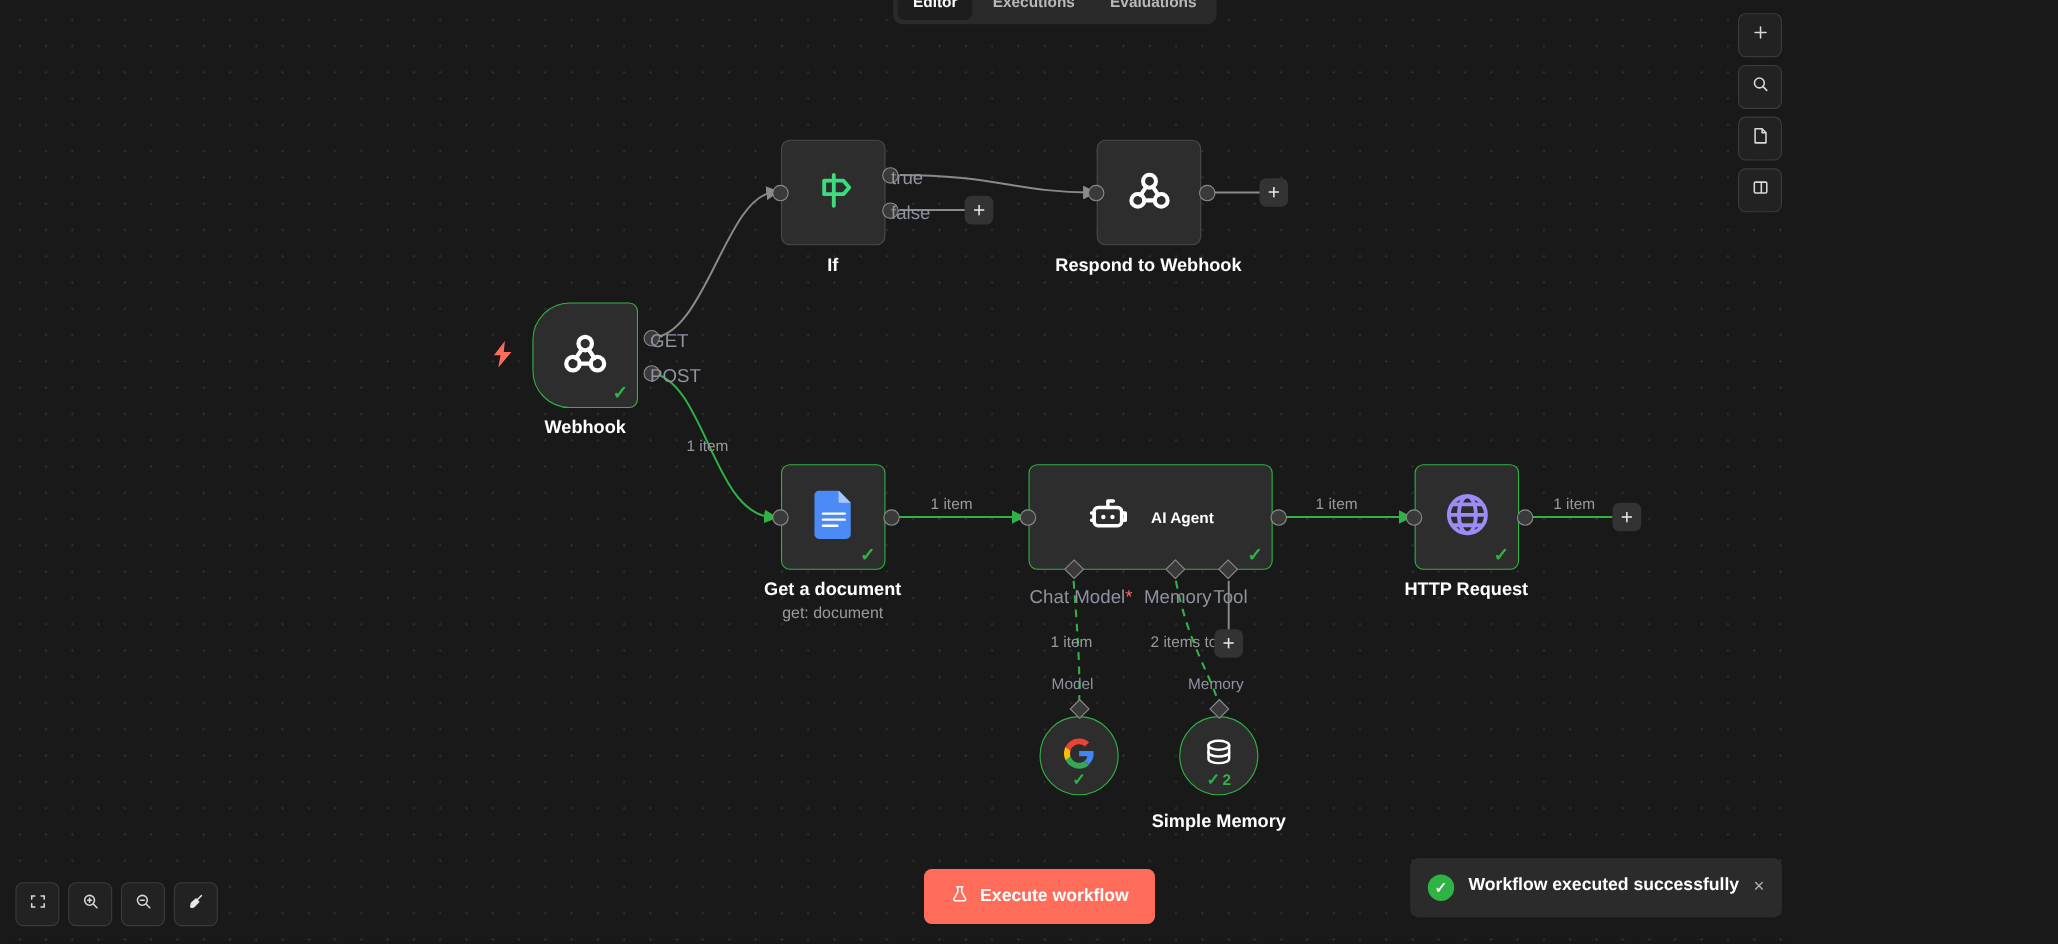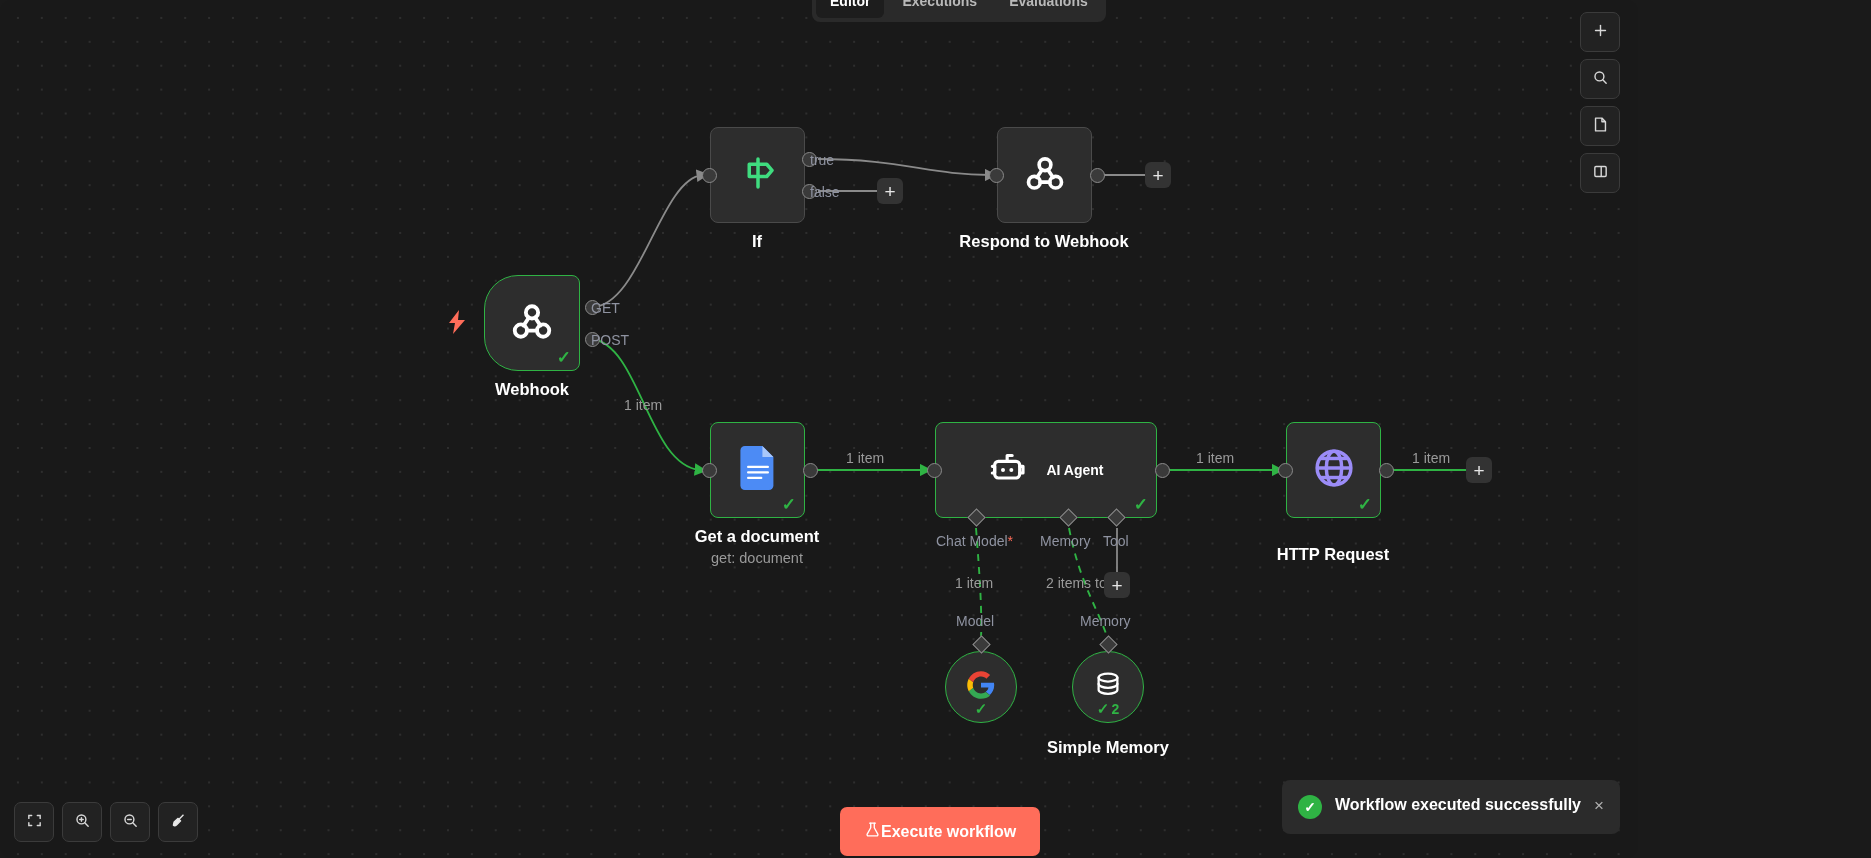--- a/index.html
+++ b/index.html
@@ -92,21 +92,21 @@
     border: 1.5px solid #8a8a8a; transform: rotate(45deg);
   }
 
   
   .elabel {
     position: absolute; z-index: 7; white-space: nowrap;
     color: #9a9a9a; font-size: 14px;
   }
   .plabel {
     position: absolute; z-index: 7; white-space: nowrap;
-    color: #8f93a1; font-size: 14px;
+    color: #8f93a1; font-size: 17px;
   }
   .plabel .req { color: #ff6d5a; }
   .conn-label {
     position: absolute; z-index: 7; white-space: nowrap;
     color: #8f93a1; font-size: 14px;
   }
 
   
   .plusbtn {
     position: absolute; z-index: 8;
@@ -130,22 +130,22 @@
 
   
   .bottomtools {
     position: absolute; left: 14px; bottom: 16px; z-index: 30;
     display: flex; gap: 8px;
   }
 
   
   .execbtn {
     position: absolute; z-index: 30;
-    left: 840px; bottom: 2px;
-    display: flex; align-items: center; 
+    left: 840px; bottom: 18px;
+    display: flex; align-items: center; gap: 10px;
     background: #ff6d5a; color: #ffffff;
     border: none; border-radius: 7px;
     padding: 13px 24px; font-size: 16px; font-weight: 700;
     font-family: "Liberation Sans", sans-serif; cursor: pointer;
   }
 
   
   .toast {
     position: absolute; z-index: 50;
     right: 18px; bottom: 24px; width: 338px;
@@ -324,21 +324,21 @@
         <ellipse cx="12" cy="12" rx="4.2" ry="9.2"></ellipse>
         <path d="M3 12 h18"></path>
         <path d="M4.6 6.8 h14.8"></path>
         <path d="M4.6 17.2 h14.8"></path>
       </svg>
     </span>
     <span class="chk">✓</span>
   </div>
   <div class="ep" style="left:1278px; top:463px;"></div>
   <div class="ep" style="left:1379px; top:463px;"></div>
-  <div class="node-title" style="left:1333px; top:527px;margin-top:18px;">HTTP Request</div>
+  <div class="node-title" style="left:1333px; top:527px;">HTTP Request</div>
   <div class="elabel" style="left:1412px; top:450px;">1 item</div>
   <div class="plusbtn" style="left:1466px; top:457px;">+</div>
 
   <div class="conn-label" style="left:956px; top:613px;">Model</div>
   <div class="diamond" style="left:975px; top:638px;"></div>
   <div class="subnode" style="left:945px; top:651px;">
     <span>
       <svg width="30" height="30" viewBox="0 0 48 48">
         <path fill="#4285F4" d="M45.1 24.5c0-1.6-.1-2.8-.4-4.1H24v7.5h11.9c-.2 2-1.5 5-4.4 7l6.7 5.2c4-3.7 6.9-9.1 6.9-15.6z"></path>
         <path fill="#34A853" d="M24 46c5.9 0 10.9-2 14.5-5.3l-6.9-5.4c-1.9 1.3-4.4 2.2-7.6 2.2-5.8 0-10.7-3.8-12.5-9.1l-7.1 5.5C8.1 41.1 15.4 46 24 46z"></path>

